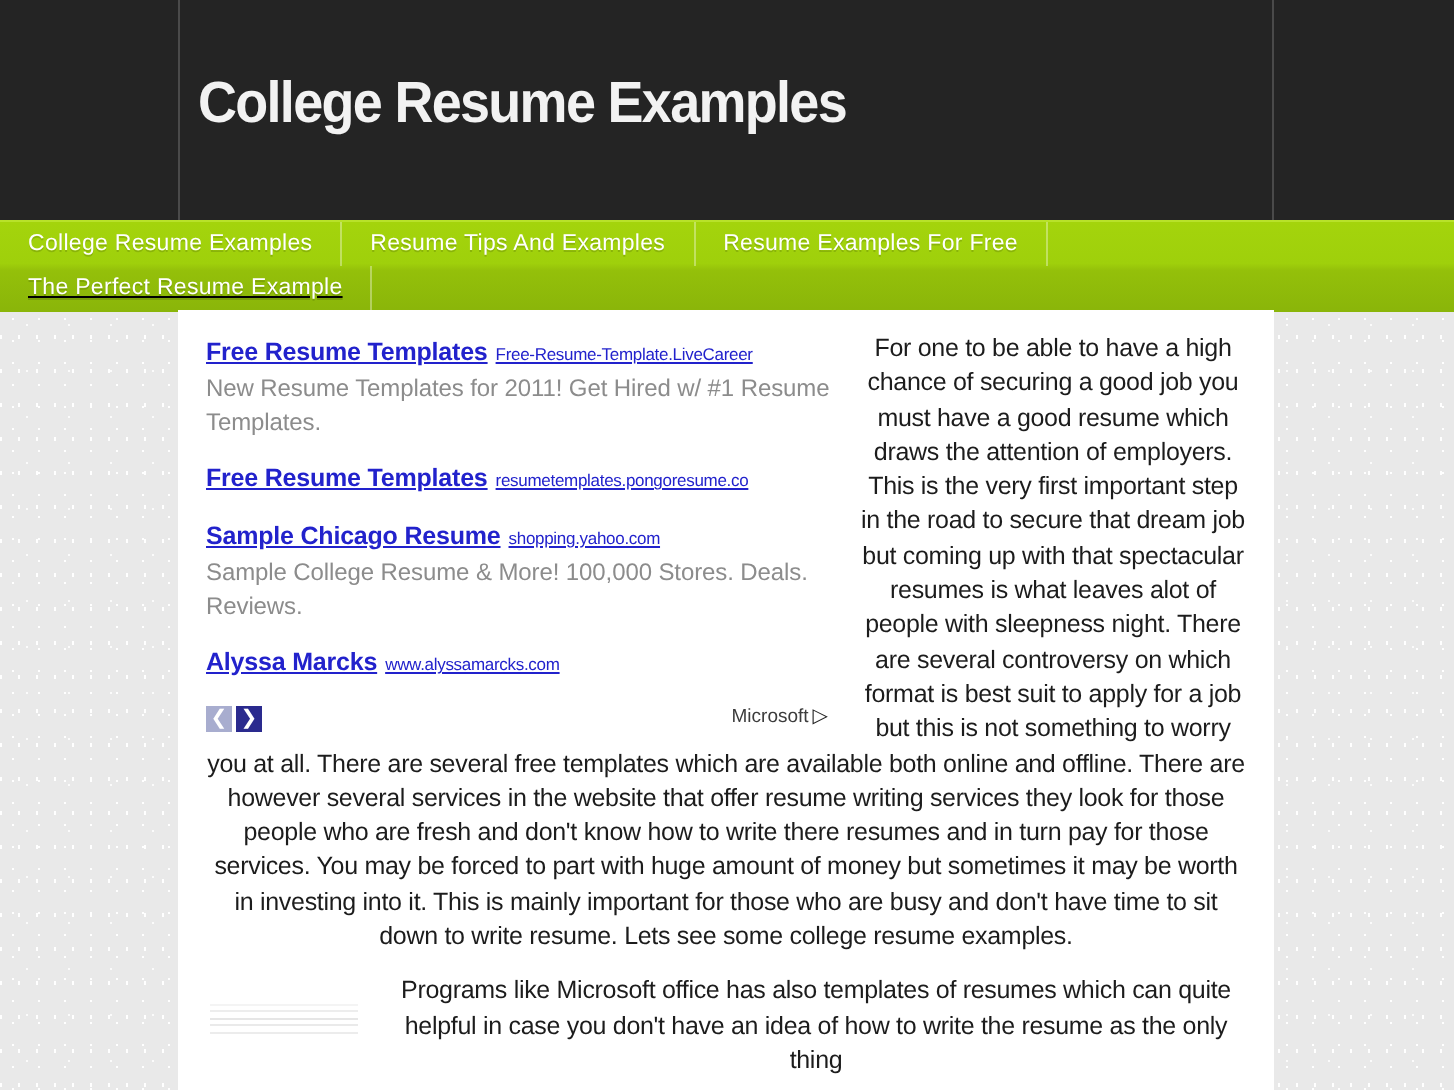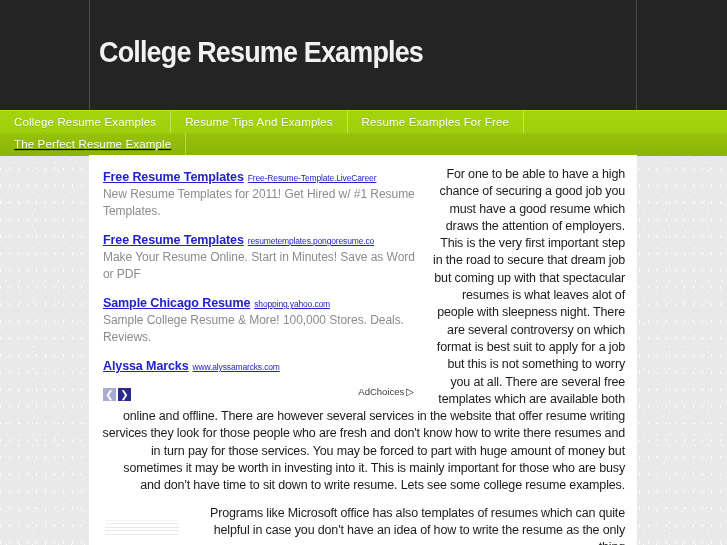--- a/index.html
+++ b/index.html
@@ -178,21 +178,21 @@
     font-size: 10px;
     color: #222;
   }
 
   
   .body-text {
     font-size: 12.5px;
     color: #1c1c1c;
     line-height: 17.3px;
     margin: 0 0 10px 0;
-    text-align: right;
+    text-align: center;
     letter-spacing: -0.15px;
   }
   #para-lead {
     margin-top: 1px;
   }
   #figure-thumb {
     float: left;
     width: 74px;
     height: 54px;
     margin: 9px 12px 4px 4px;
@@ -246,36 +246,35 @@
 
   <aside id="ad-block">
 
     <div class="ad-item">
       <a href="#" class="ad-title">Free Resume Templates</a><a href="#" class="ad-url">Free-Resume-Template.LiveCareer</a>
       <div class="ad-desc">New Resume Templates for 2011! Get Hired w/ #1 Resume Templates.</div>
     </div>
 
     <div class="ad-item">
       <a href="#" class="ad-title">Free Resume Templates</a><a href="#" class="ad-url">resumetemplates.pongoresume.co</a>
-      <div class="ad-desc">Make Your Resume Online. Start in Minutes! Save as Word or PDF</div>
     </div>
 
     <div class="ad-item">
       <a href="#" class="ad-title">Sample Chicago Resume</a><a href="#" class="ad-url">shopping.yahoo.com</a>
       <div class="ad-desc">Sample College Resume &amp; More! 100,000 Stores. Deals. Reviews.</div>
     </div>
 
     <div class="ad-item">
       <a href="#" class="ad-title">Alyssa Marcks</a><a href="#" class="ad-url">www.alyssamarcks.com</a>
     </div>
 
     <div id="ad-footer">
       <span id="ad-arrow-prev" class="ad-arrow">❮</span><span id="ad-arrow-next" class="ad-arrow">❯</span>
       <span id="ad-choices">
-        <span>AdChoices</span><span id="ad-choices-icon">▷</span>
+        <span>Microsoft</span><span id="ad-choices-icon">▷</span>
       </span>
     </div>
 
   </aside>
 
   <p id="para-lead" class="body-text">For one to be able to have a high chance of securing a good job you must have a good resume which draws the attention of employers. This is the very first important step in the road to secure that dream job but coming up with that spectacular resumes is what leaves alot of people with sleepness night. There are several controversy on which format is best suit to apply for a job but this is not something to worry you at all. There are several free templates which are available both online and offline. There are however several services in the website that offer resume writing services they look for those people who are fresh and don't know how to write there resumes and in turn pay for those services. You may be forced to part with huge amount of money but sometimes it may be worth in investing into it. This is mainly important for those who are busy and don't have time to sit down to write resume. Lets see some college resume examples.</p>
 
   <div class="clearfix">
     <div id="figure-thumb"></div>
     <p class="body-text">Programs like Microsoft office has also templates of resumes which can quite helpful in case you don't have an idea of how to write the resume as the only thing</p>

